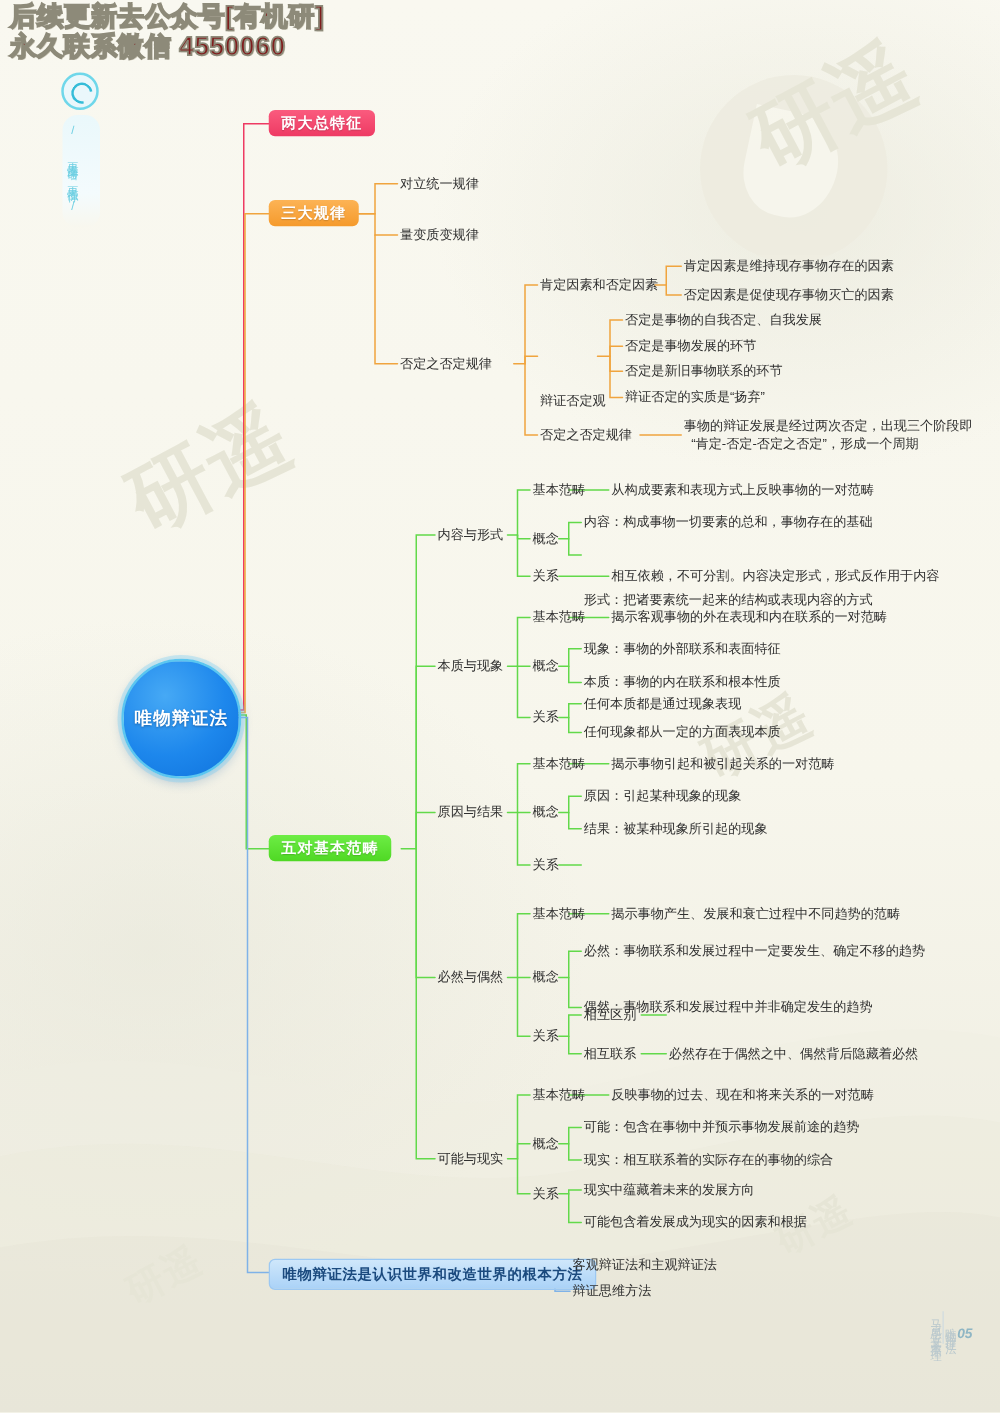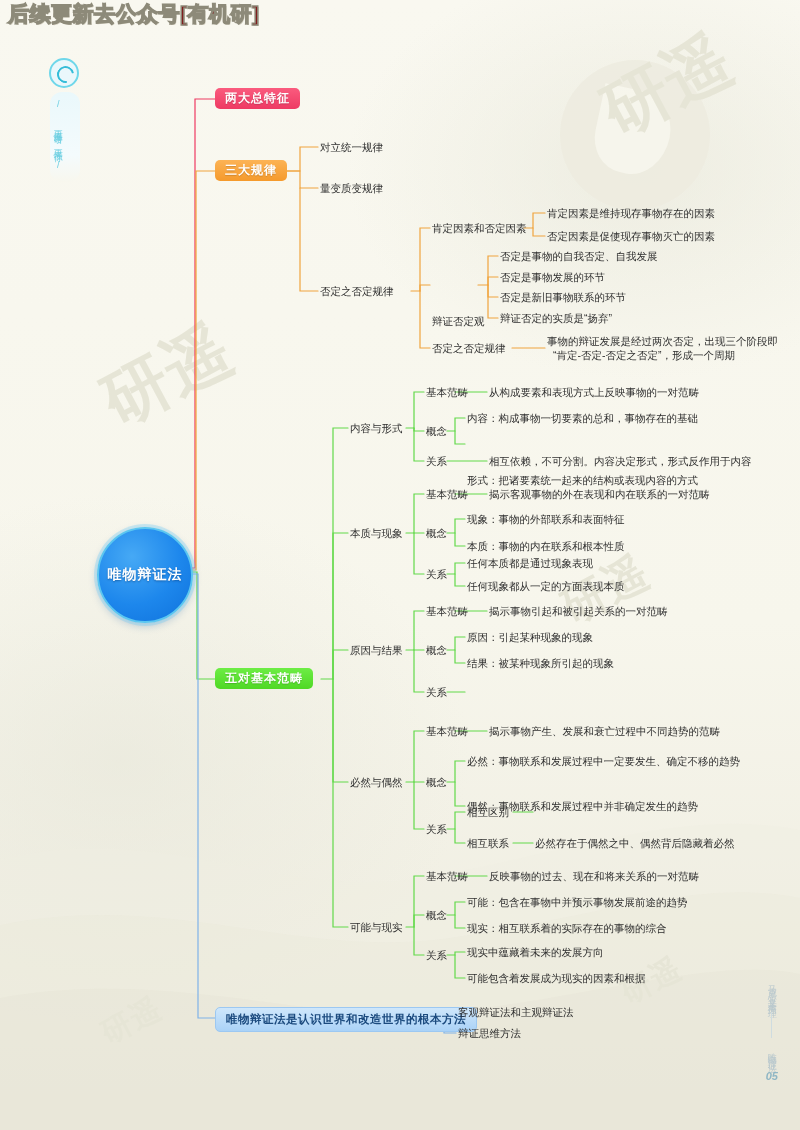--- a/index.html
+++ b/index.html
@@ -43,21 +43,21 @@
   #logo-mark::after{content:"";position:absolute;left:6px;top:6px;width:13px;height:13px;
     border-radius:50%;border:2px solid #35bcd8;border-right-color:transparent;transform:rotate(35deg);}
   #logo-tag{margin-top:4px;margin-left:1px;width:24px;border-radius:12px;
     background:linear-gradient(180deg,#eaf8fb,#f4fbfd 70%,#f8f7ee);
     padding:7px 3px 10px;}
   #logo-tag span{display:block;writing-mode:vertical-rl;text-orientation:upright;
     font-size:9px;color:#6dcfe2;letter-spacing:2px;line-height:1.15;}
 
   
   #side-caption{position:absolute;right:22px;bottom:48px;z-index:5;
-    display:flex;flex-direction:column;align-items:center;}
+    display:flex;align-items:center;}
   #side-caption .sc-txt{writing-mode:vertical-rl;text-orientation:upright;
     font-size:9px;color:#b9c8cd;letter-spacing:3px;line-height:1.2;}
   #side-caption .sc-rule{width:1px;height:26px;background:#cfdce0;margin:7px 0;}
   #side-caption .sc-page{margin-top:10px;font-size:11px;font-style:italic;
     font-weight:700;color:#8fb6c4;}
 
   
   #map{position:absolute;inset:0;z-index:4;}
   #links{position:absolute;inset:0;width:800px;height:1130px;}
 
@@ -99,20 +99,21 @@
 
 <div id="wm-circle"></div>
 <div class="wm wm-big" style="left:600px;top:40px;">研遥</div>
 <div class="wm wm-big" style="left:100px;top:330px;">研遥</div>
 <div class="wm wm-mid" style="left:560px;top:560px;">研遥</div>
 <div class="wm wm-sm" style="left:100px;top:1000px;">研遥</div>
 <div class="wm wm-sm" style="left:620px;top:960px;">研遥</div>
 
 <div id="header-wm">
   <div>后续更新去公众号[有机研]</div>
+  <div>永久联系微信 4550060</div>
 </div>
 
 <div id="logo">
   <div id="logo-mark"></div>
   <div id="logo-tag">
     <span>/ 更懂考研，更懂你 /</span>
   </div>
 </div>
 
 <div id="side-caption">

